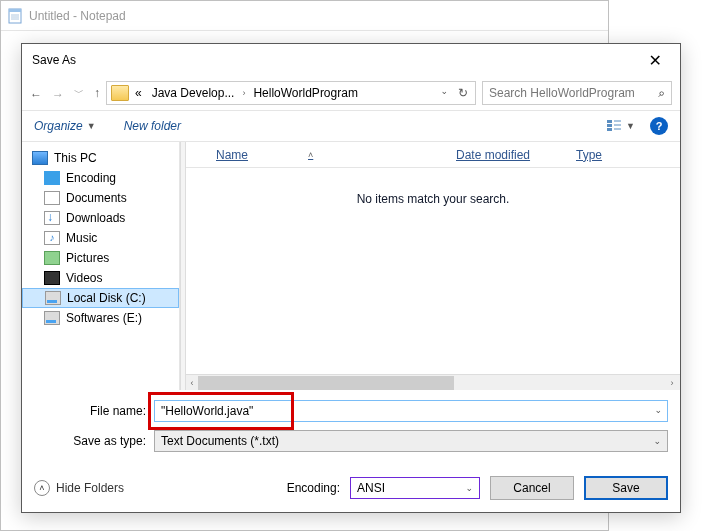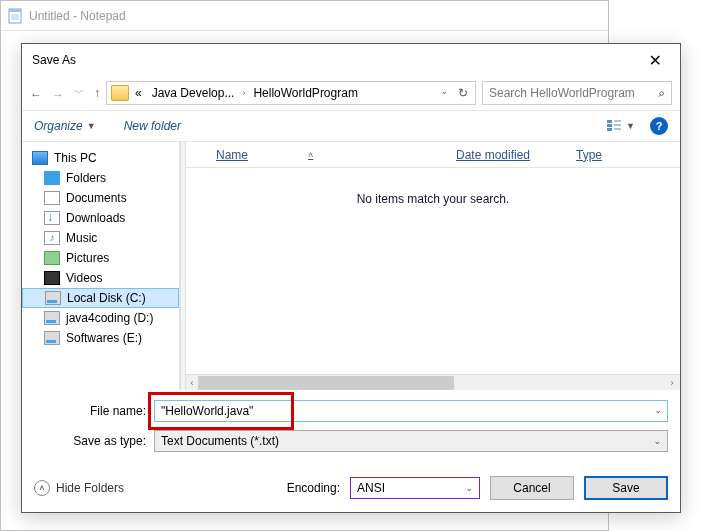--- a/index.html
+++ b/index.html
@@ -149,21 +149,21 @@
     </div>
 
     <div class="mid">
       <div class="tree">
         <div class="tree-item top">
             <div class="ti-ico ico-pc"></div>
             <span>This PC</span>
           </div>
         <div class="tree-item">
             <div class="ti-ico ico-desk"></div>
-            <span>Folders</span>
+            <span>Encoding</span>
           </div>
         <div class="tree-item">
             <div class="ti-ico ico-doc"></div>
             <span>Documents</span>
           </div>
         <div class="tree-item">
             <div class="ti-ico ico-down"></div>
             <span>Downloads</span>
           </div>
         <div class="tree-item">
@@ -174,24 +174,20 @@
             <div class="ti-ico ico-pic"></div>
             <span>Pictures</span>
           </div>
         <div class="tree-item">
             <div class="ti-ico ico-vid"></div>
             <span>Videos</span>
           </div>
         <div class="tree-item sel">
             <div class="ti-ico ico-disk"></div>
             <span>Local Disk (C:)</span>
-          </div>
-        <div class="tree-item">
-            <div class="ti-ico ico-disk"></div>
-            <span>java4coding (D:)</span>
           </div>
         <div class="tree-item">
             <div class="ti-ico ico-disk"></div>
             <span>Softwares (E:)</span>
           </div>
       </div>
       <div class="splitter"></div>
       <div class="list-pane">
         <div class="cols">
           <div class="col name">

